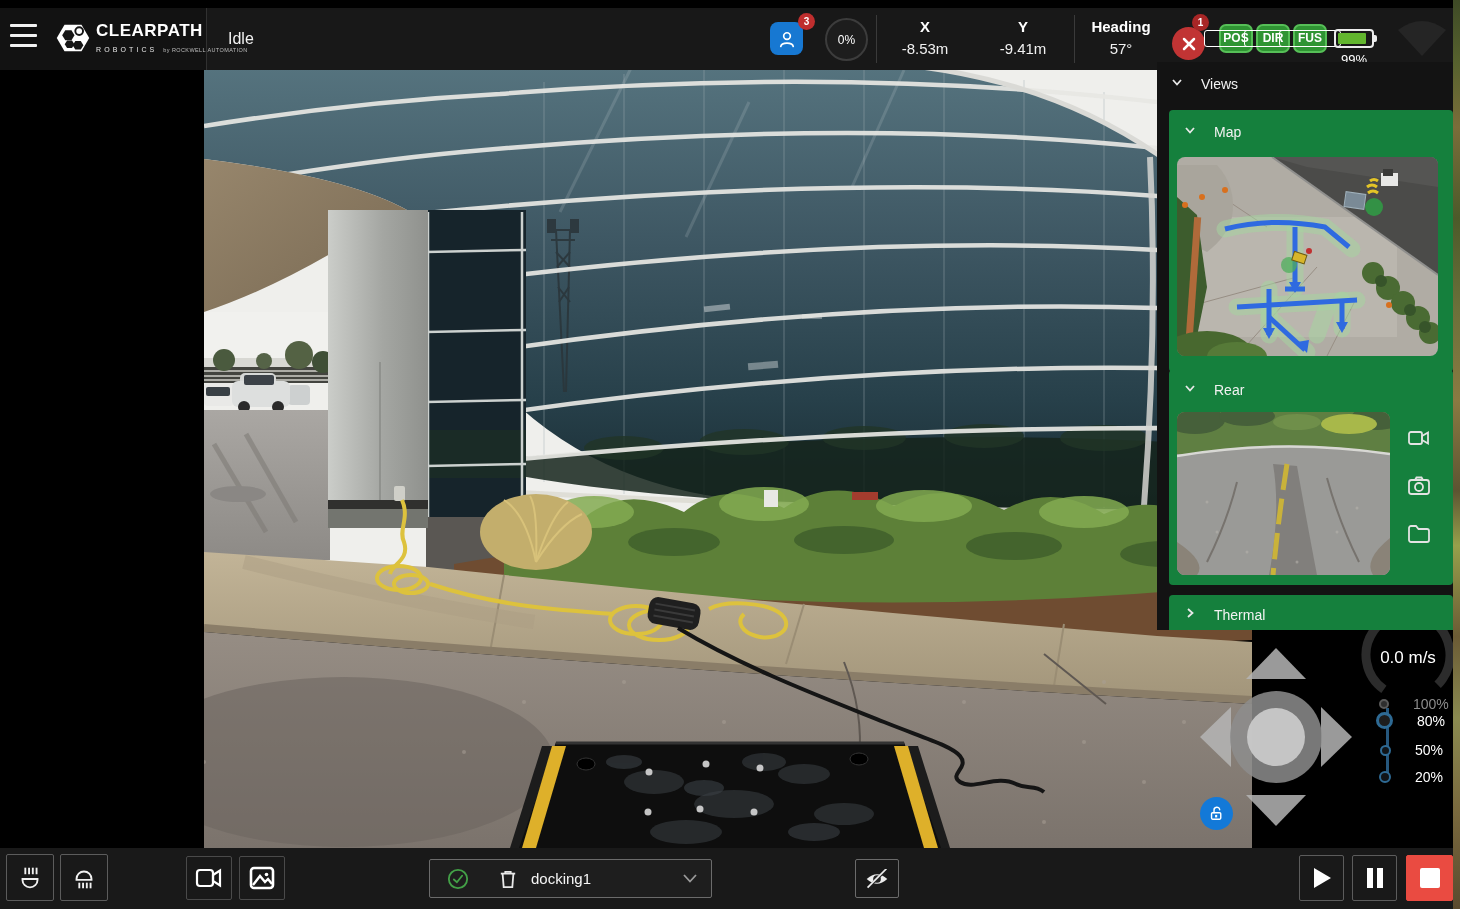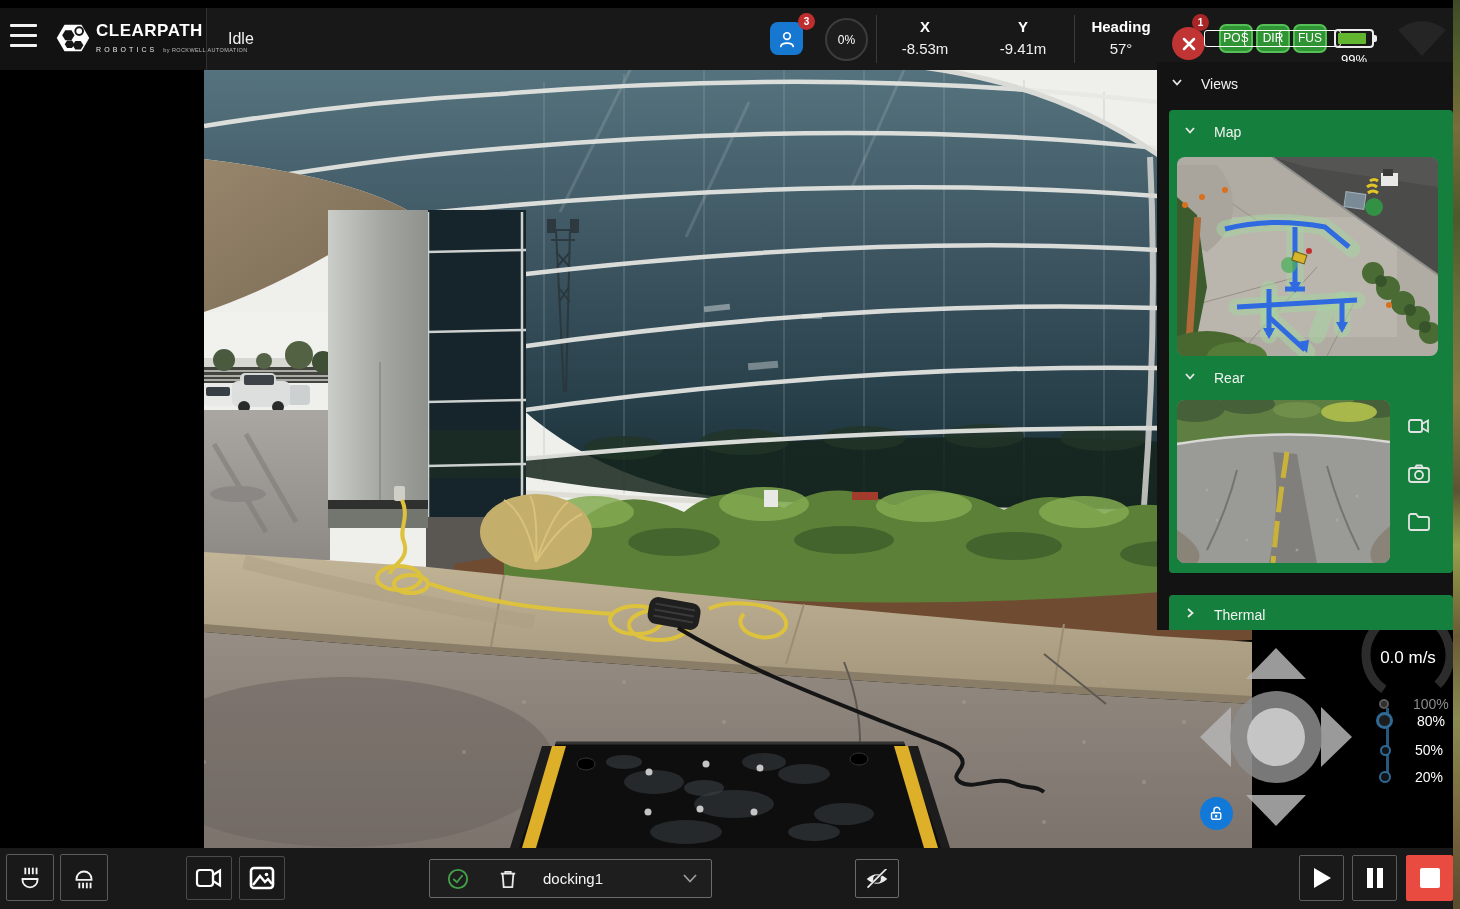--- a/index.html
+++ b/index.html
@@ -27,21 +27,21 @@
                    display:flex; align-items:center; justify-content:center; font-size:12px; color:#fff; background:#1d1d1d; }
   .v-div { top:7px; width:1px; height:48px; background:#3a3a3a; }
   .metric { top:10px; width:86px; text-align:center; }
   .metric .m-label { font-size:15px; font-weight:700; color:#fff; }
   .metric .m-value { font-size:15px; color:#f0f0f0; margin-top:5px; }
   #alert-btn { left:1172px; top:19px; width:33px; height:33px; border-radius:50%; background:#c13434;
                display:flex; align-items:center; justify-content:center; cursor:pointer; }
   #alert-badge { left:1192px; top:6px; background:#a82626; }
   .ind-badge { top:16px; width:34px; height:29px; background:#2f9433; border:2px solid #56bf57; border-radius:7px;
                display:flex; align-items:center; justify-content:center; cursor:pointer; }
-  .ind-badge span { border:1.5px solid #fff; border-radius:3px; padding:0 18px; font-size:12px; font-weight:400; color:#fff; line-height:15px; }
+  .ind-badge span { border:1.5px solid #fff; border-radius:3px; padding:0 18px; font-size:12px; font-weight:700; color:#fff; line-height:15px; }
   #battery-icon { left:1334px; top:21px; width:40px; height:19px; border:2px solid #ececec; border-radius:4px; padding:2px; }
   #battery-icon .fill { width:88%; height:100%; background:#62b52e; border-radius:1px; }
   #battery-icon .nub { position:absolute; right:-5px; top:4px; width:3px; height:7px; background:#ececec; border-radius:0 2px 2px 0; }
   #battery-label { left:1332px; top:44px; width:44px; text-align:center; font-size:13px; color:#fff; }
 
   
   #sidebar { left:1157px; top:62px; width:296px; height:568px; background:#131313; overflow:hidden; }
   .panel { position:absolute; left:12px; width:284px; background:#15803d; border-radius:4px; }
   .sec-header { position:absolute; display:flex; cursor:pointer; }
   .sec-label { font-size:14px; color:#f2f2f2; margin-left:18px; }
@@ -515,21 +515,21 @@
         <g fill="#d8701e">
           <circle cx="48" cy="33" r="3"></circle>
             <circle cx="25" cy="40" r="3"></circle>
             <circle cx="8" cy="48" r="3"></circle>
             <circle cx="212" cy="148" r="3"></circle>
         </g>
       </svg>
     </div>
   </div>
 
-  <div class="panel" style="top:296px;height:215px">
+  <div class="panel" style="top:308px;height:215px">
     <div class="sec-header" style="left:15px;top:12px">
       <svg class="chev" viewBox="0 0 12 12">
         <polyline points="2,4 6,8.5 10,4" fill="none" stroke="#e8e8e8" stroke-width="1.8"></polyline>
       </svg>
       <span class="sec-label">Rear</span>
     </div>
     <div class="thumb" style="left:8px;top:42px;width:213px;height:163px">
       <svg width="213" height="163" viewBox="0 0 213 163">
         <rect width="213" height="163" fill="#8f8d89"></rect>
         <rect x="0" y="0" width="213" height="42" fill="#5f7f42"></rect>
@@ -666,21 +666,21 @@
   <div class="bb-select" style="left:429px;width:283px">
     <svg style="margin-left:17px" width="22" height="22" viewBox="0 0 24 24">
       <circle cx="12" cy="12" r="10" fill="none" stroke="#43a047" stroke-width="2"></circle>
       <polyline points="7.5,12.5 10.8,15.5 16.5,8.5" fill="none" stroke="#43a047" stroke-width="2" stroke-linecap="round"></polyline>
     </svg>
     <svg style="margin-left:30px" width="18" height="20" viewBox="0 0 20 22">
       <line x1="2" y1="5" x2="18" y2="5" stroke="#e8e8e8" stroke-width="2"></line>
       <path d="M7,5 V3 h6 v2" fill="none" stroke="#e8e8e8" stroke-width="2"></path>
       <path d="M4,5 l1.2,15 h9.6 L16,5" fill="none" stroke="#e8e8e8" stroke-width="2"></path>
     </svg>
-    <span class="sel-text" style="margin-left:26px">docking1</span>
+    <span class="sel-text" style="margin-left:14px">docking1</span>
     <svg class="chev-down" style="position:absolute;right:14px" viewBox="0 0 14 9">
       <polyline points="1,1 7,7.5 13,1" fill="none" stroke="#9a9a9a" stroke-width="1.8"></polyline>
     </svg>
   </div>
 
   <div class="bb-btn" style="left:855px;top:11px;width:44px;height:39px;border-color:#6b6b6b">
     <svg width="24" height="20" viewBox="0 0 28 22">
       <path d="M2,11 Q14,0 26,11 Q14,22 2,11 Z" fill="#ececec"></path>
       <circle cx="14" cy="11" r="4.5" fill="#232323"></circle>
       <line x1="5" y1="20" x2="23" y2="2" stroke="#232323" stroke-width="3"></line>

